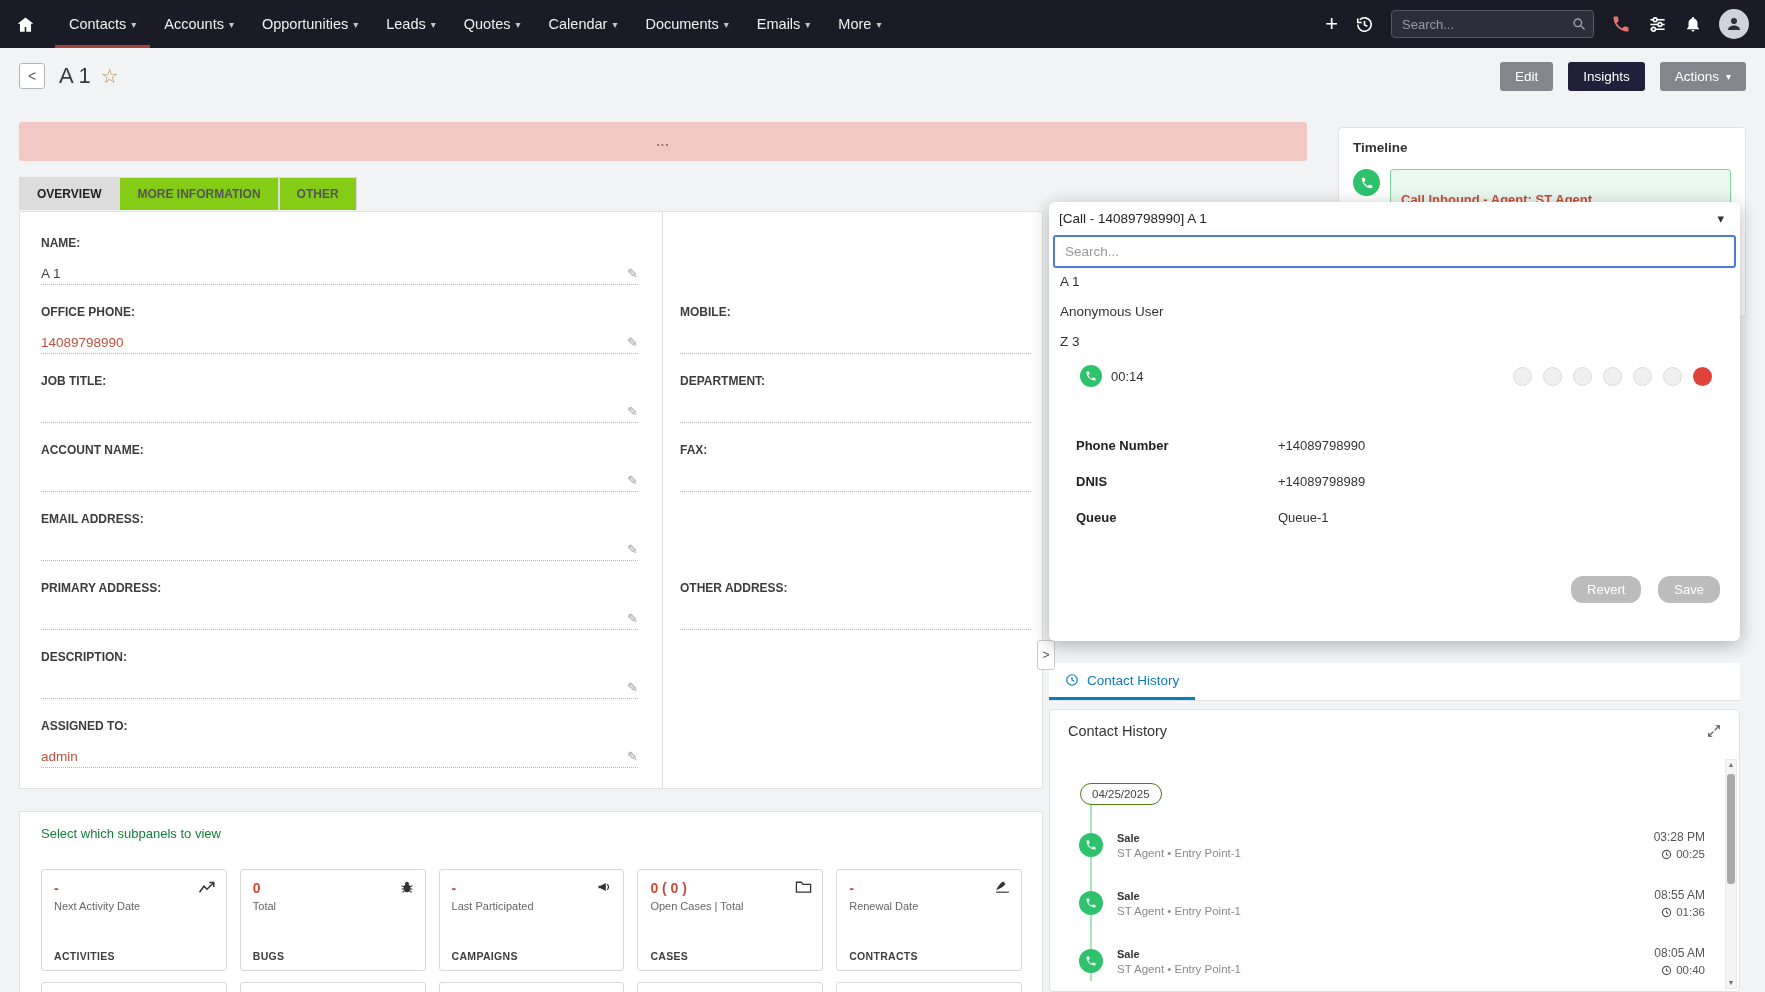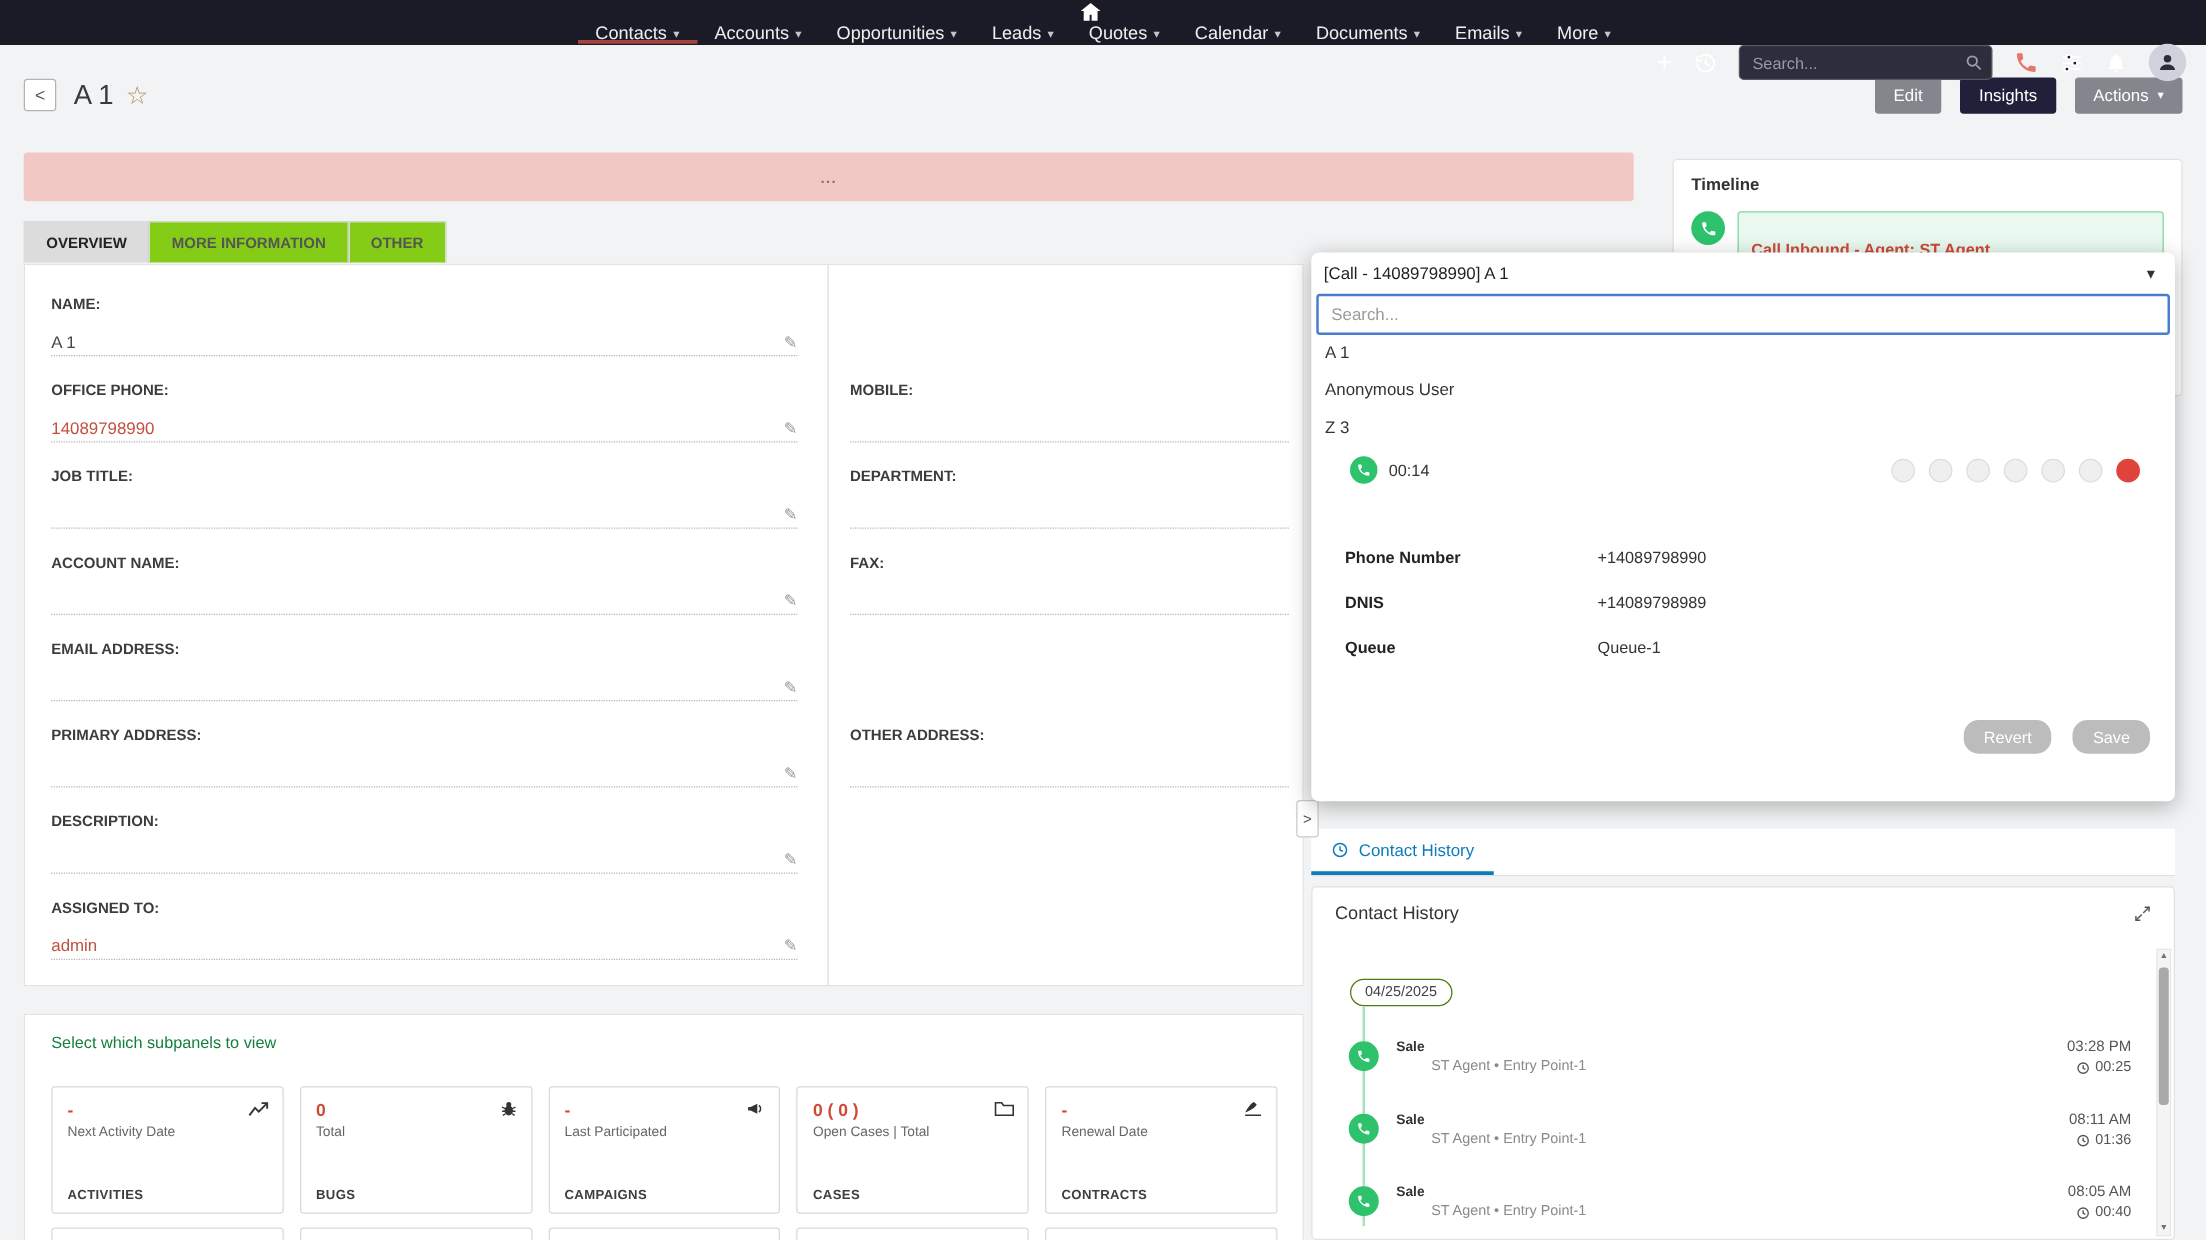--- a/index.html
+++ b/index.html
@@ -6,24 +6,23 @@
   html,body { width:1765px; height:992px; }
   body {
     font-family:"Liberation Sans", sans-serif;
     position:relative; overflow:hidden;
     background:#f2f3f4; color:#333;
   }
   svg { display:block; }
 
   
   .navbar {
-    position:absolute; top:0; left:0; right:0; height:36px;
+    position:absolute; top:0; left:0; right:0; height:48px;
     background:#1b1b28; display:flex; align-items:center; padding:0 16px;
     z-index:40;
-    flex-direction:column;
   }
   .nav-home { margin-right:20px; cursor:pointer; }
   .nav-items { display:flex; height:100%; }
   .nav-item {
     display:flex; align-items:center; gap:5px; padding:0 14px;
     color:#efefef; font-size:14.5px; cursor:pointer; height:100%;
   }
   .nav-item .caret { font-size:10px; color:#c5c5cd; }
   .nav-item.active { box-shadow: inset 0 -3px 0 #a5433c; }
   .navbar-right { margin-left:auto; display:flex; align-items:center; gap:17px; }
@@ -205,21 +204,21 @@
   }
   .ch-entries { position:relative; margin-top:14px; }
   .ch-line { position:absolute; left:40px; top:-14px; height:176px; width:2px; background:#a8e3bd; }
   .ch-entry {
     display:flex; align-items:center; height:52px; margin-bottom:6px;
     padding:0 34px 0 29px; position:relative; cursor:pointer;
   }
   .ch-circle { width:24px; height:24px; position:relative; z-index:2; }
   .ch-entry-main { margin-left:14px; }
   .ch-entry-title { font-size:11px; font-weight:bold; color:#333; }
-  .ch-entry-sub { font-size:11.5px; color:#8a8a8a; margin-top:3px;margin-left:28px; }
+  .ch-entry-sub { font-size:11.5px; color:#8a8a8a; margin-top:3px; }
   .ch-entry-right { margin-left:auto; text-align:right; }
   .ch-entry-time { font-size:12px; color:#555; }
   .ch-entry-dur {
     font-size:11.5px; color:#555; display:flex; align-items:center; gap:4px;
     justify-content:flex-end; margin-top:4px;
   }
   .ch-scroll {
     position:absolute; top:49px; right:2px; bottom:2px; width:12px;
     background:#f4f4f4; border:1px solid #e8e8e8; z-index:3;
   }
@@ -638,21 +637,21 @@
       <span class="green-circle ch-circle">
         <svg width="12" height="12" viewBox="0 0 24 24" fill="#ffffff">
             <path d="M6.62 10.79a15 15 0 0 0 6.59 6.59l2.2-2.2a1 1 0 0 1 1.02-.25c1.12.37 2.33.57 3.57.57a1 1 0 0 1 1 1V20a1 1 0 0 1-1 1C10.61 21 3 13.39 3 4a1 1 0 0 1 1-1h3.5a1 1 0 0 1 1 1c0 1.24.2 2.45.57 3.57a1 1 0 0 1-.25 1.02z"></path>
           </svg>
       </span>
       <div class="ch-entry-main">
         <div class="ch-entry-title">Sale</div>
         <div class="ch-entry-sub">ST Agent • Entry Point-1</div>
       </div>
       <div class="ch-entry-right">
-        <div class="ch-entry-time">08:11 AM</div>
+        <div class="ch-entry-time">08:55 AM</div>
         <div class="ch-entry-dur">
           <svg width="11" height="11" viewBox="0 0 24 24" fill="none" stroke="#555" stroke-width="2.4">
               <circle cx="12" cy="12" r="9"></circle>
               <path d="M12 7v5l4 2"></path>
             </svg>
           <span>01:36</span>
         </div>
       </div>
     </div>
     <div class="ch-entry">

